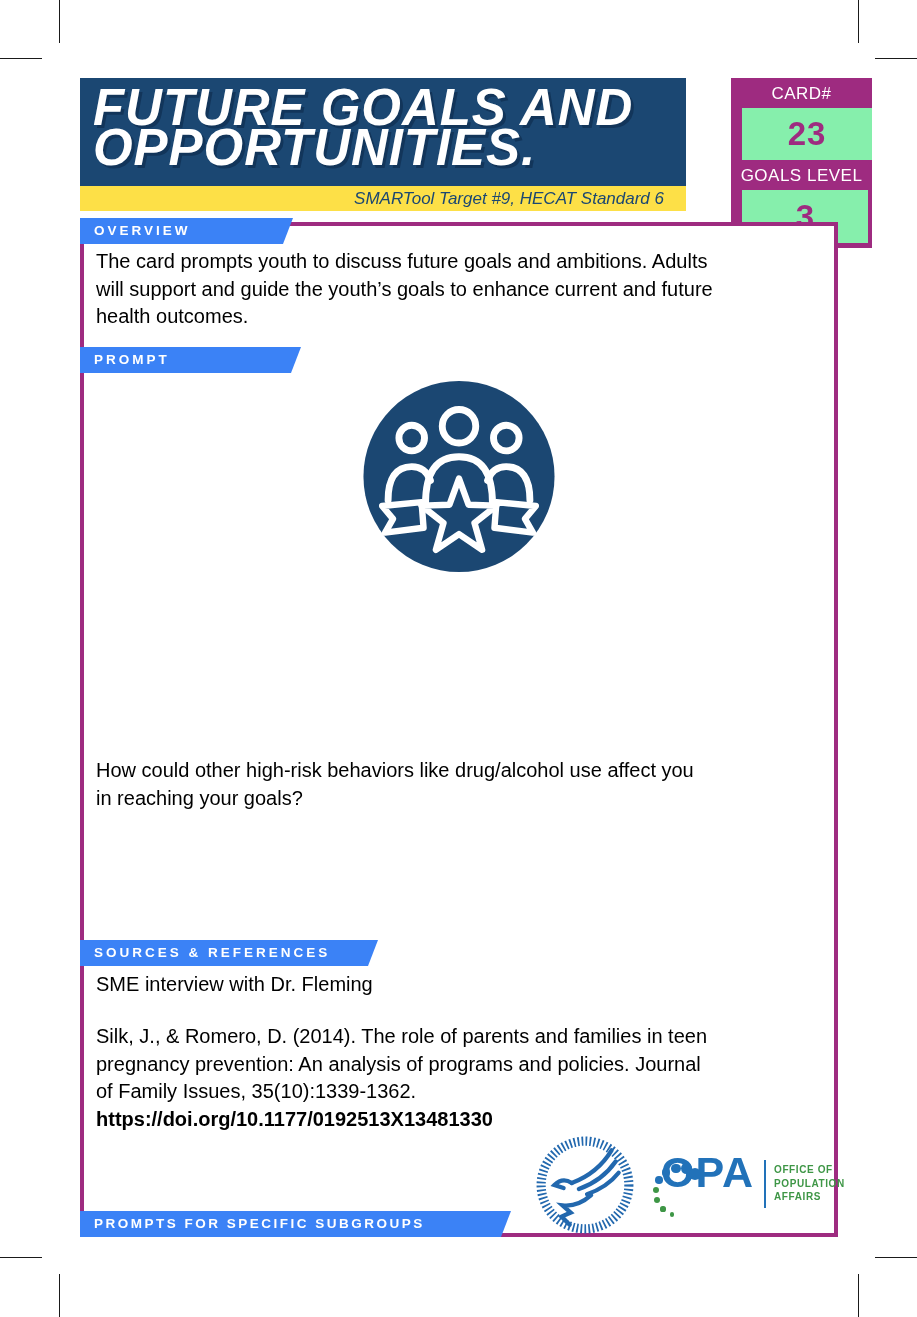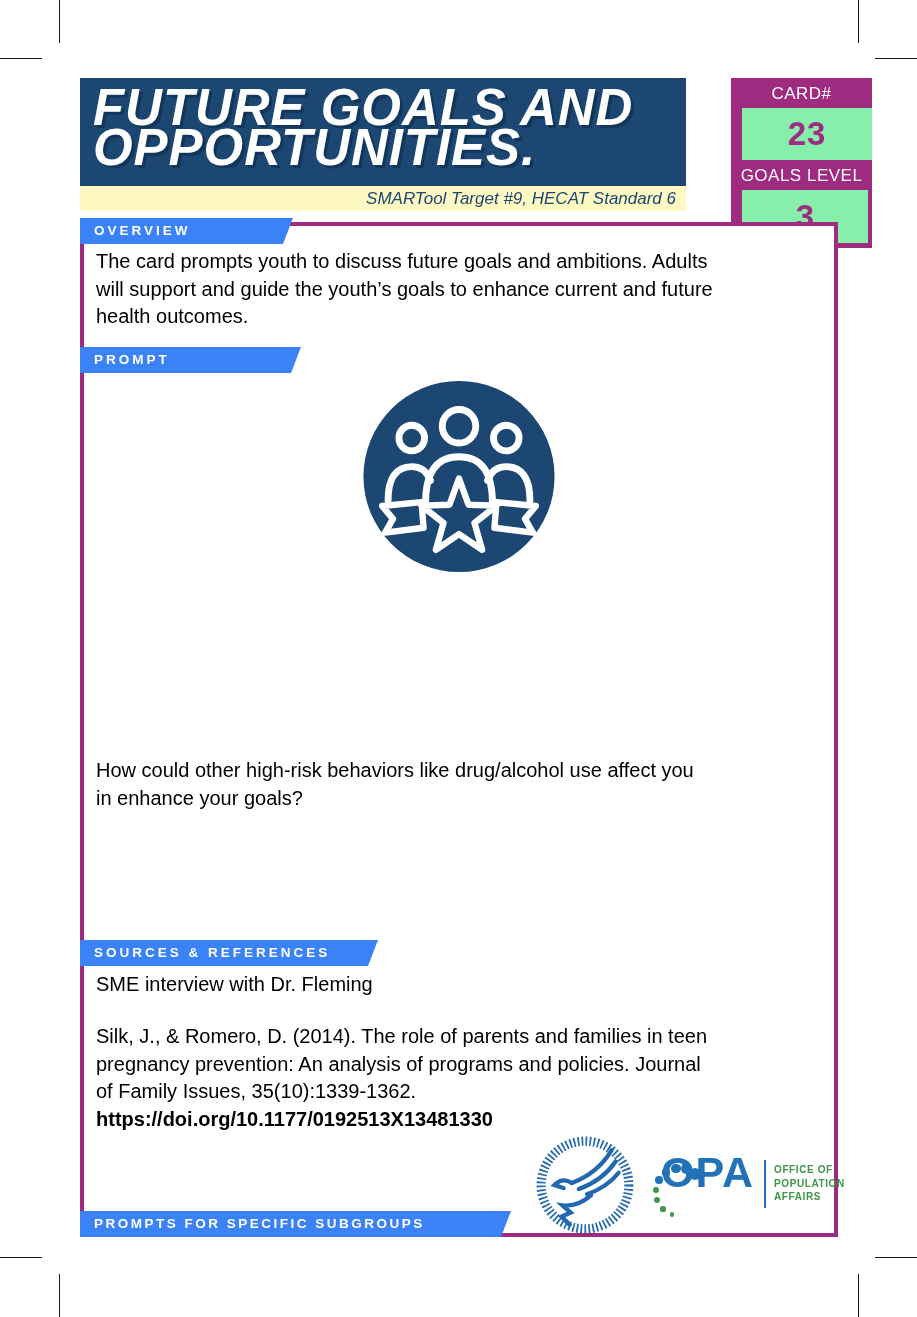--- a/index.html
+++ b/index.html
@@ -15,22 +15,22 @@
   .header-blue{
     position:absolute;left:80px;top:78px;width:606px;height:108px;
     background:#1B4772;padding-left:13px;box-sizing:border-box;padding-top:9px;
   }
   .title-line{
     color:#fff;font-weight:bold;font-style:italic;font-size:52px;line-height:40px;
     letter-spacing:1px;white-space:nowrap;text-shadow:3px 3px 0 #12355a;
     transform:scaleX(.98);transform-origin:left;
   }
   .subtitle-strip{
-    position:absolute;left:80px;top:186px;width:606px;height:25px;background:#fef9c3;
-    text-align:right;box-sizing:border-box;padding-right:10px;
+    position:absolute;left:80px;top:186px;width:606px;height:25px;background:#fde047;
+    text-align:right;box-sizing:border-box;padding-right:22px;
     font-style:italic;font-size:17px;line-height:25px;color:#1B4772;
   }
   
   .card-panel{position:absolute;left:731px;top:78px;width:141px;height:170px;background:#9E2B80;}
   .card-panel .lbl{
     position:absolute;left:0;width:100%;text-align:center;color:#fff;
     font-size:17px;letter-spacing:.5px;font-weight:normal;
   }
   .card-panel .lbl1{top:6px;}
   .card-panel .lbl2{top:88px;}
@@ -126,21 +126,21 @@
 
     <g fill="#1B4772" stroke="#ffffff" stroke-width="6.5" stroke-linejoin="round">
       <path d="M62 126 L22 130 L33 143 L25 157 L64 152 Z"></path>
       <path d="M138 126 L178 130 L167 143 L175 157 L136 152 Z"></path>
 
       <path d="M100 102 L109.7 128.7 L138 129.6 L115.7 147.1 L123.5 174.4 L100 158.5 L76.5 174.4 L84.3 147.1 L62 129.6 L90.3 128.7 Z"></path>
     </g>
   </svg>
 
   <div class="body-text t-q2">How could other high-risk behaviors like drug/alcohol use affect you
-in enhance your goals?</div>
+in reaching your goals?</div>
 
   <div class="banner sources">SOURCES &amp; REFERENCES</div>
   <div class="body-text t-sme">SME interview with Dr. Fleming</div>
   <div class="body-text t-cite">Silk, J., &amp; Romero, D. (2014). The role of parents and families in teen
 pregnancy prevention: An analysis of programs and policies. Journal
 of Family Issues, 35(10):1339-1362.</div>
   <div class="body-text t-doi">https://doi.org/10.1177/0192513X13481330</div>
 
   <svg class="hhs-logo" viewBox="0 0 100 100">
     <circle cx="50" cy="50" r="43" fill="none" stroke="#2268AE" stroke-width="9" stroke-dasharray="1.7 2.2"></circle>

